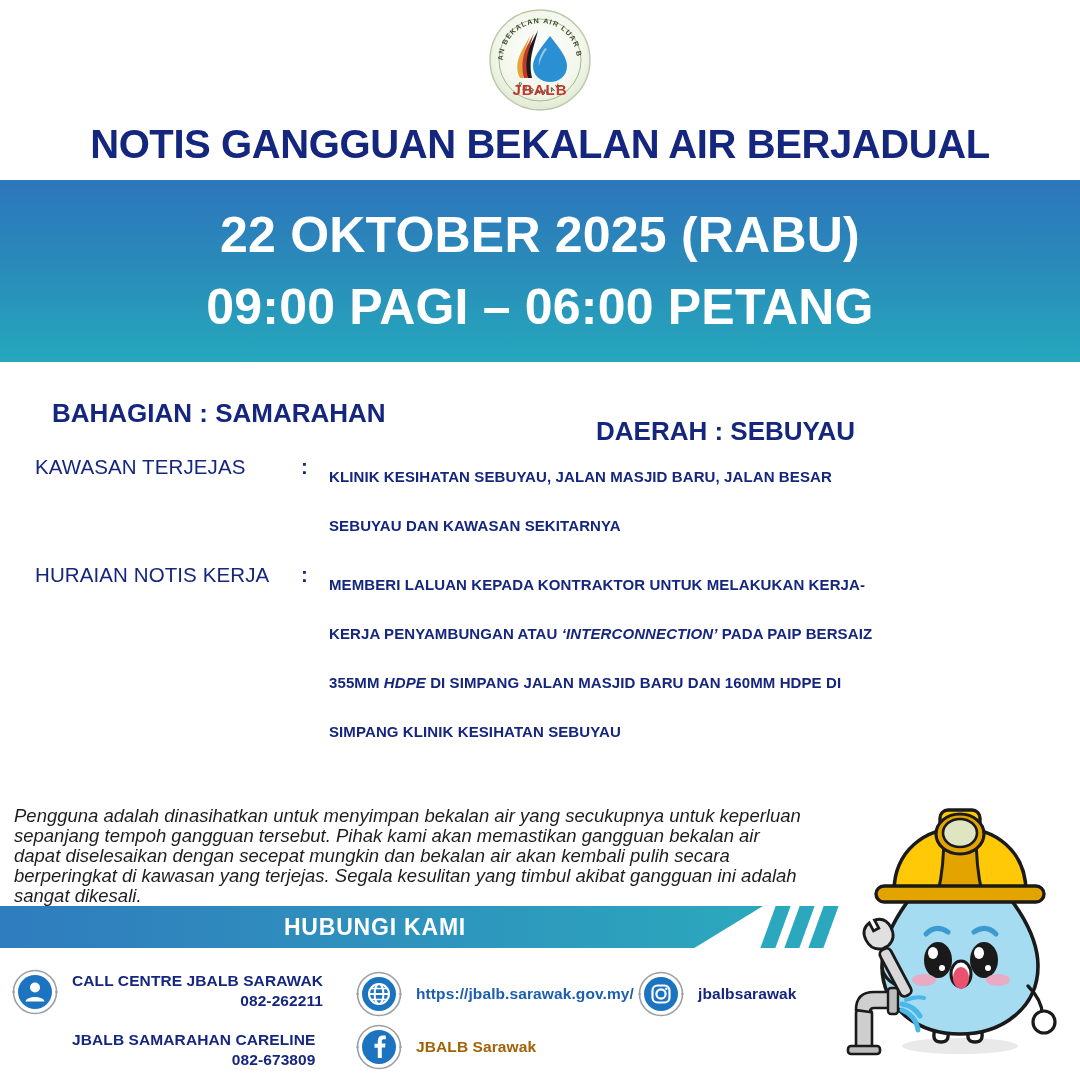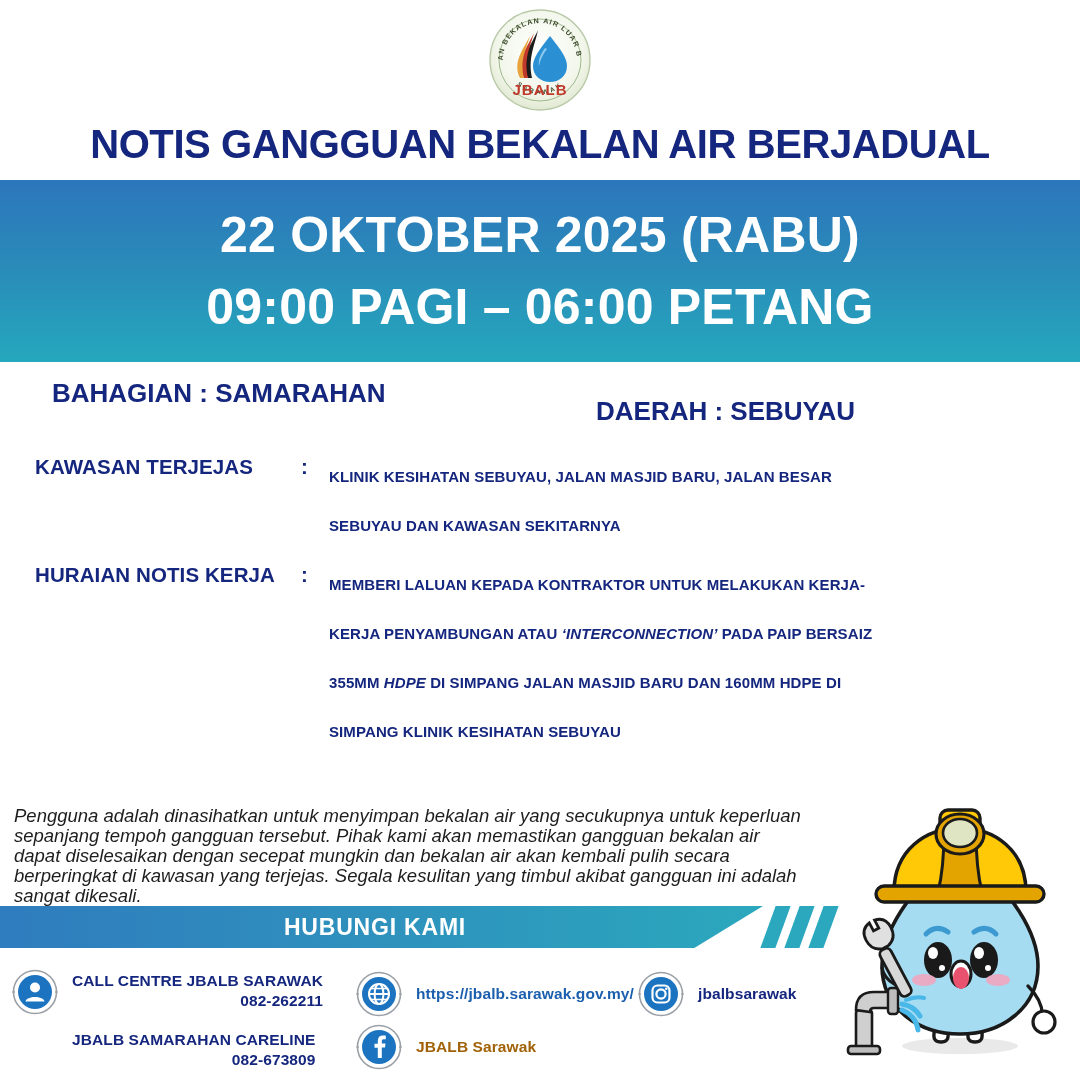--- a/index.html
+++ b/index.html
@@ -65,21 +65,21 @@
     font-weight: 700;
     letter-spacing: 0.2px;
     line-height: 1.45;
     text-align: center;
     white-space: nowrap;
   }
 
   
   .region-row {
     position: absolute;
-    top: 378px;
+    top: 398px;
     left: 0;
     width: 1080px;
     height: 42px;
     color: #15267e;
     font-size: 26px;
     font-weight: 700;
   }
   .region-bahagian { position: absolute; left: 52px; top: 0; white-space: nowrap; }
   .region-daerah   { position: absolute; left: 596px; top: 18px; white-space: nowrap; }
 
@@ -92,21 +92,21 @@
   }
   .row-kawasan { top: 452px; }
   .row-huraian { top: 560px; }
 
   .detail-label {
     position: absolute;
     left: 35px;
     top: 3px;
     width: 255px;
     font-size: 20.5px;
-    font-weight: 700;
+    font-weight: 400;
     letter-spacing: 0.1px;
     white-space: nowrap;
   }
   .detail-colon {
     position: absolute;
     left: 301px;
     top: 3px;
     font-size: 20.5px;
     font-weight: 700;
   }

